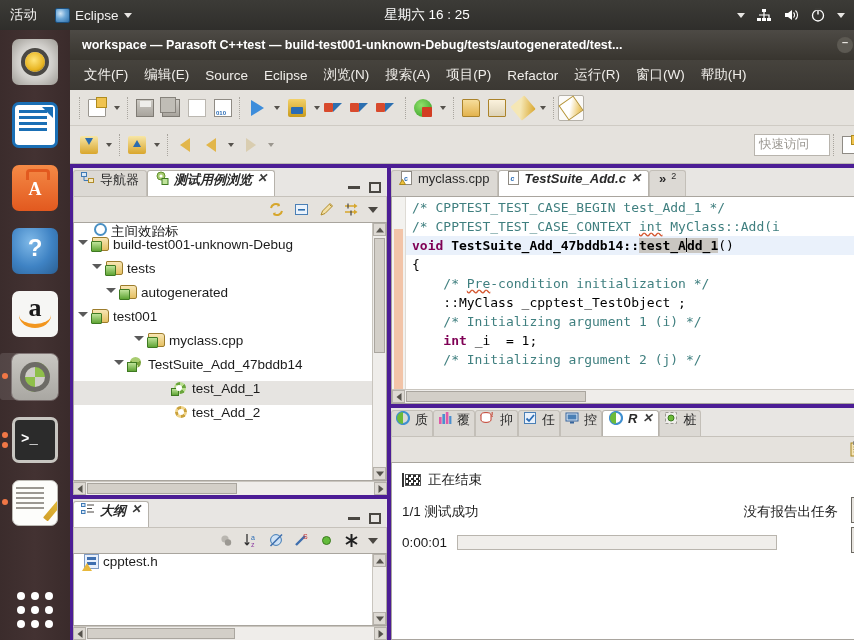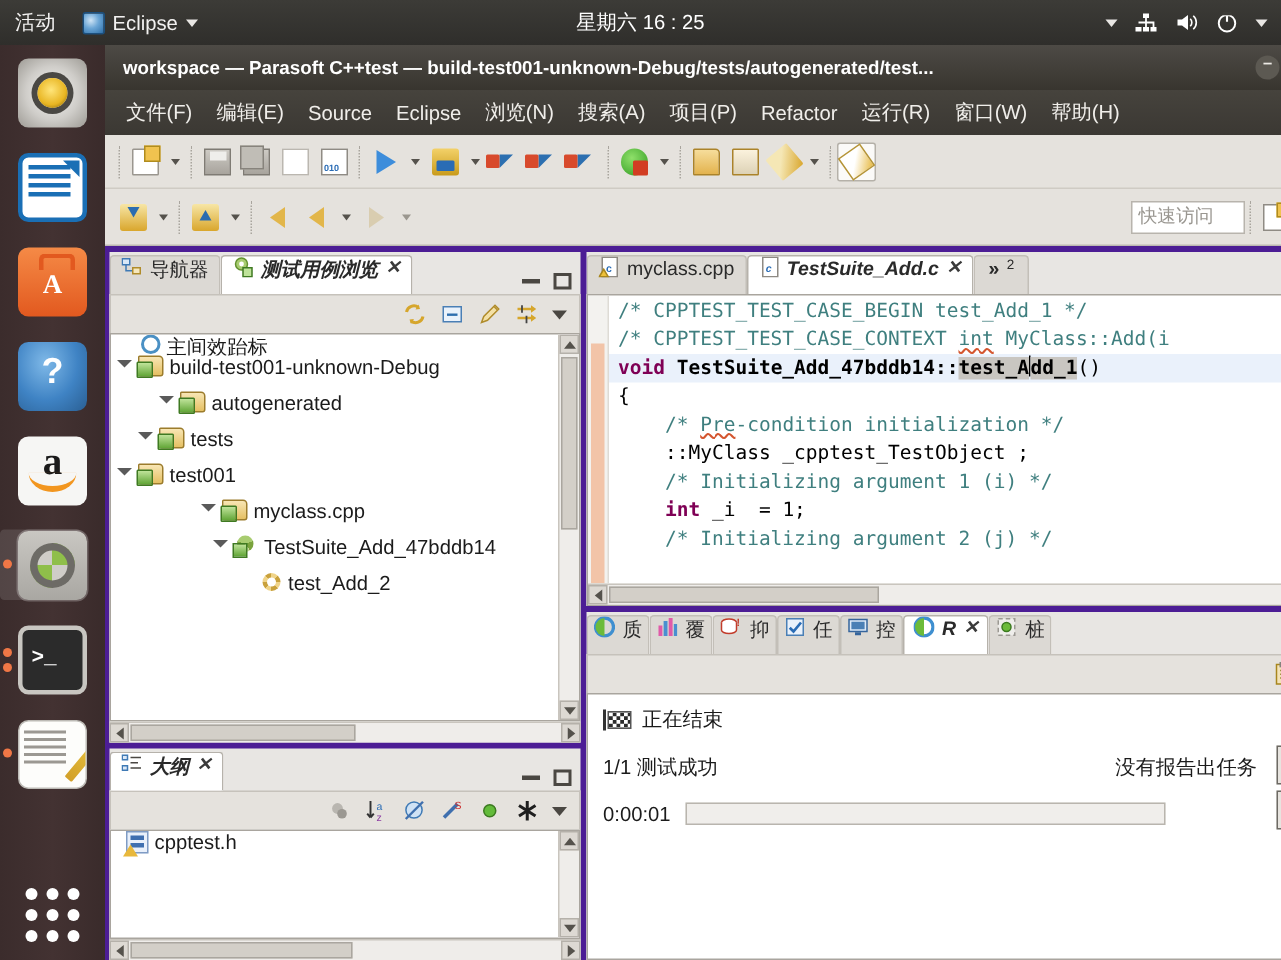--- a/index.html
+++ b/index.html
@@ -515,44 +515,50 @@
           <div class="tree">
             <div class="trow" style="height:14px;overflow:hidden;padding-left:20px">
               <span class="tblue"></span>
               <span>主间效跆标</span>
             </div>
             <div class="trow" style="padding-left:4px">
               <span class="twist open"></span>
               <span class="tfolder"></span>
               <span>build-test001-unknown-Debug</span>
             </div>
+            <div class="trow" style="padding-left:18px">
+              <span class="twist open"></span>
+              <span class="tfolder"></span>
+              <span>tests</span>
+            </div>
             <div class="trow" style="padding-left:32px">
               <span class="twist open"></span>
               <span class="tfolder"></span>
               <span>autogenerated</span>
             </div>
-            <div class="trow" style="padding-left:18px">
-              <span class="twist open"></span>
-              <span class="tfolder"></span>
-              <span>tests</span>
-            </div>
             <div class="trow" style="">
               <span class="twist open"></span>
               <span class="tfolder"></span>
               <span>test001</span>
             </div>
             <div class="trow" style="padding-left:60px">
               <span class="twist open"></span>
               <span class="tfolder"></span>
               <span>myclass.cpp</span>
             </div>
-            <div class="trow" style="padding-left:68px">
+            <div class="trow" style="padding-left:40px">
               <span class="twist open"></span>
               <span class="tsuite"></span>
               <span>TestSuite_Add_47bddb14</span>
+            </div>
+            <div class="trow sel" style="padding-left:98px">
+              <span class="tcase g g2">
+                  <span class="badge"></span>
+                </span>
+              <span>test_Add_1</span>
             </div>
             <div class="trow" style="padding-left:100px">
               <span class="tcase"></span>
               <span>test_Add_2</span>
             </div>
           </div>
           <div class="vsb">
             <div class="ar t">
                 <span class="g"></span>
               </div>

